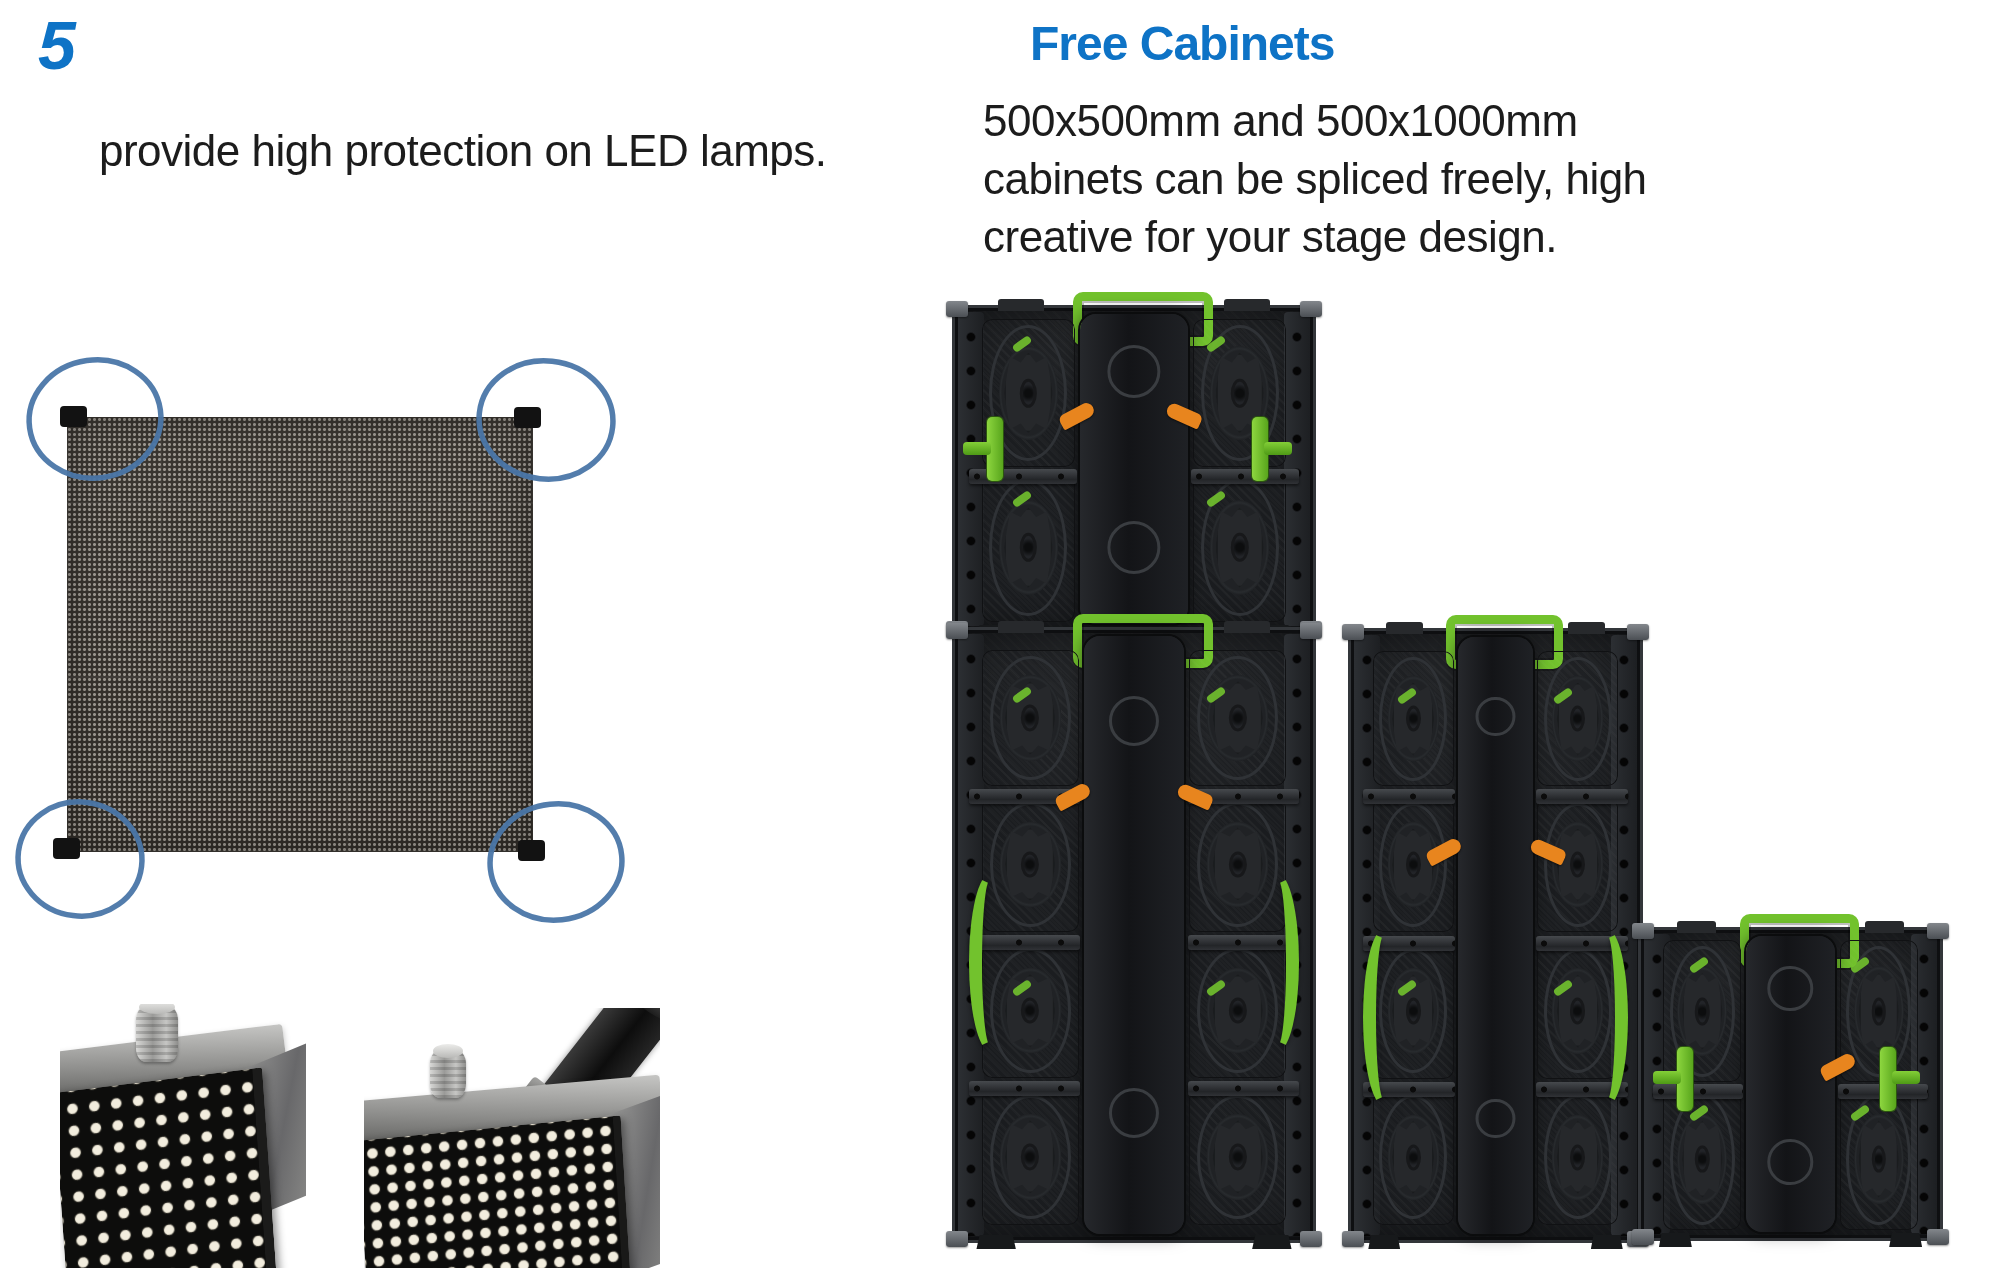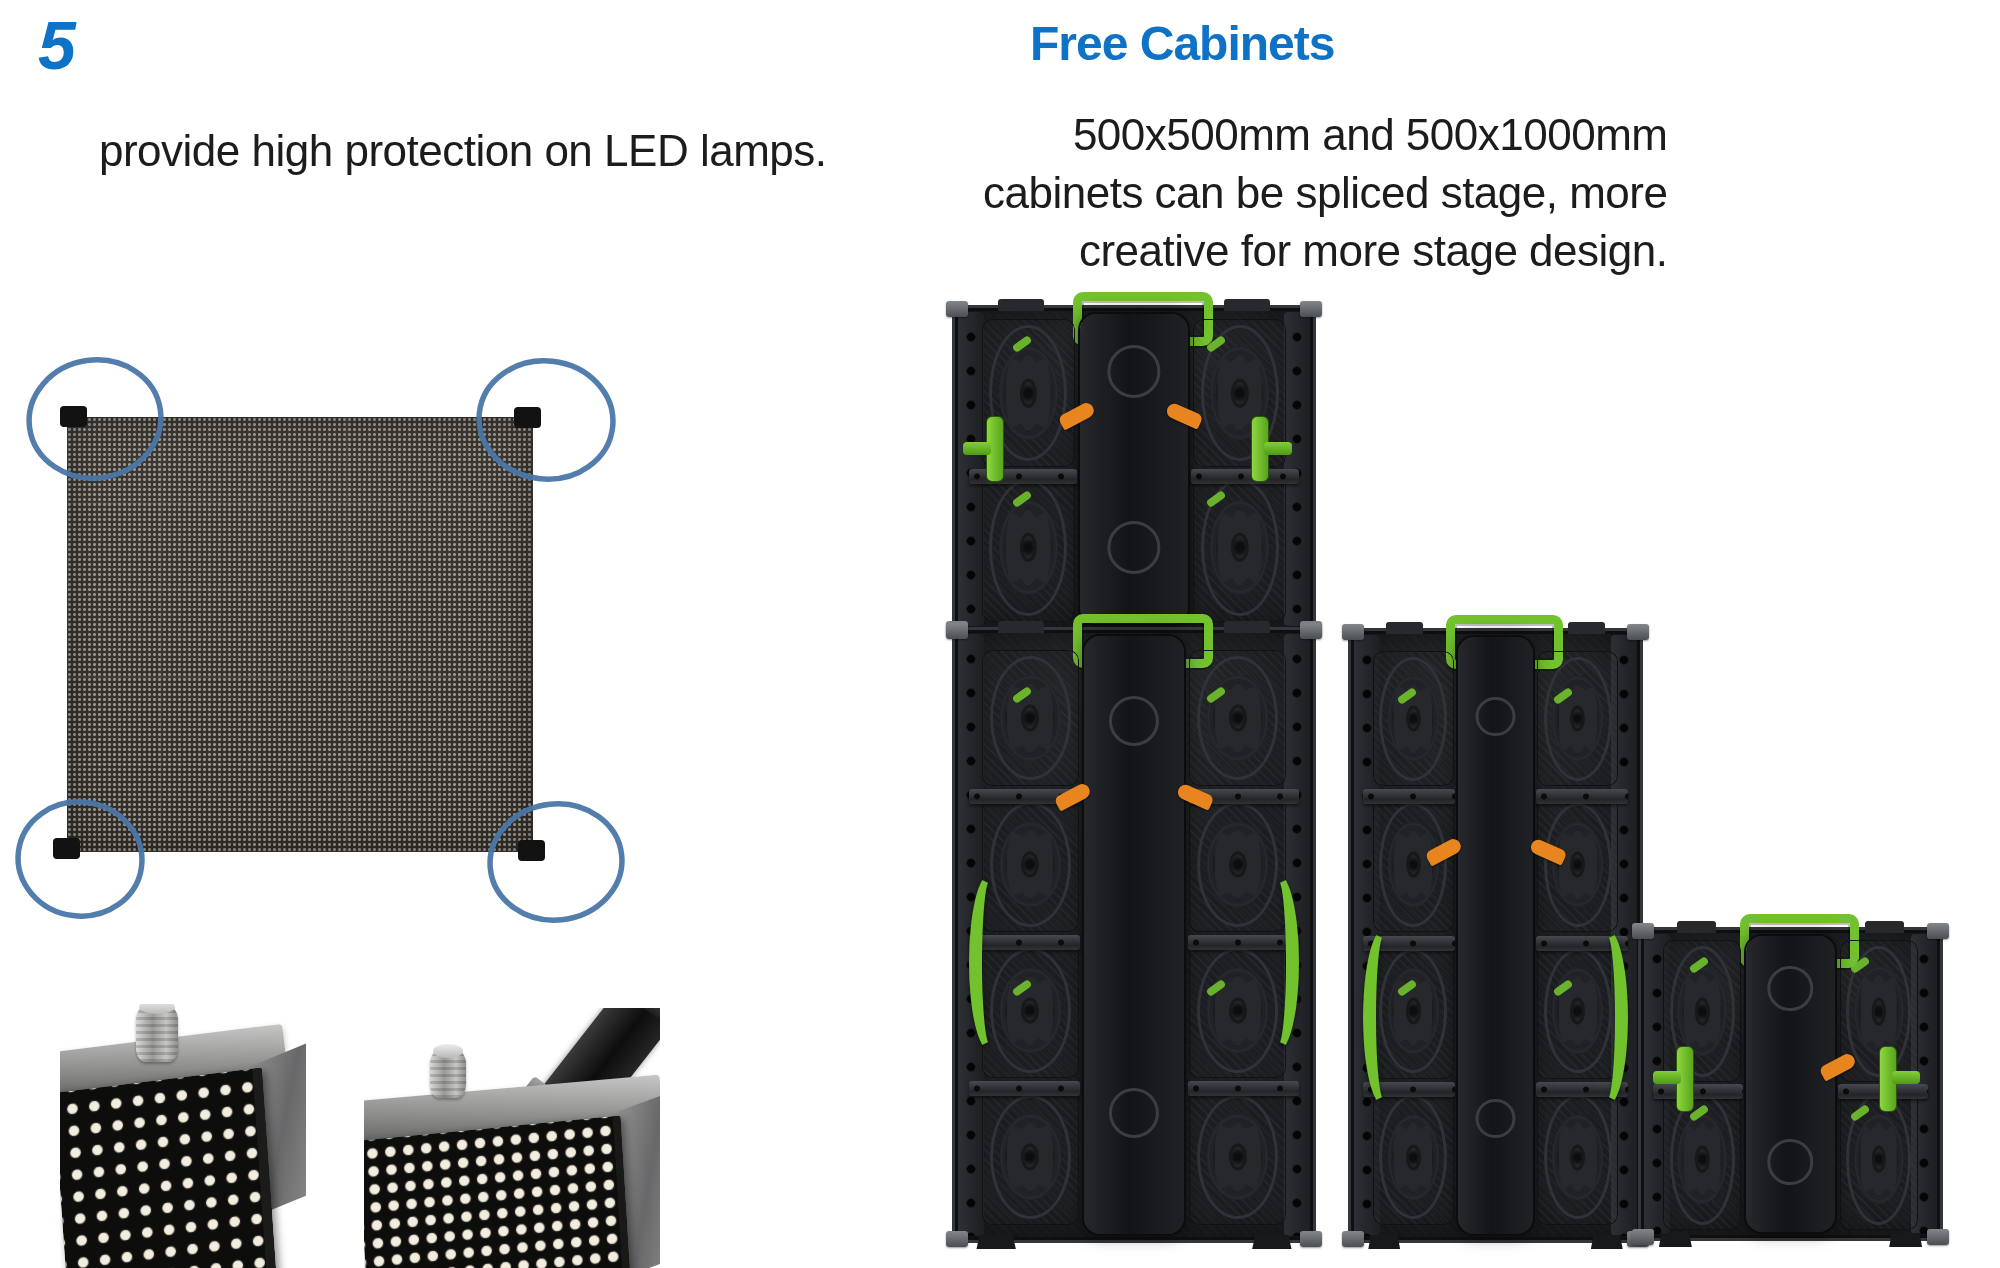--- a/index.html
+++ b/index.html
@@ -17,21 +17,21 @@
   
   .num5{position:absolute;left:38px;top:6px;
         font:italic 800 68px "Liberation Sans", sans-serif;color:var(--accent-blue);}
   .title-left{position:absolute;left:110px;top:24px;margin:0;
         font:700 48px "Liberation Sans", sans-serif;letter-spacing:-1.5px;color:var(--accent-blue);}
   .title-right{position:absolute;left:1030px;top:16px;margin:0;
         font:700 48px "Liberation Sans", sans-serif;letter-spacing:-1px;color:var(--accent-blue);}
   .para{position:absolute;font:400 44px "Liberation Sans", sans-serif;
         letter-spacing:-0.5px;line-height:58px;color:var(--text-ink);white-space:nowrap;}
   .para-left{left:99px;top:122px;}
-  .para-right{left:983px;top:106px;text-align:right;}
+  .para-right{left:983px;top:92px;}
 
   
   .led-panel{position:absolute;left:67px;top:417px;width:466px;height:435px;
       background-color:#37332e;
       background-image:
         radial-gradient(circle at 2.5px 2.5px, rgba(238,233,223,.55) 1.1px, transparent 1.9px),
         repeating-linear-gradient(0deg, rgba(255,255,255,.05) 0 2px, transparent 2px 87px),
         repeating-linear-gradient(90deg, rgba(255,255,255,.04) 0 2px, transparent 2px 93px),
         linear-gradient(180deg,#3b3732,#322e29);
       background-size:5px 5px,auto,auto,auto;
@@ -171,22 +171,22 @@
     <div class="cylbase"></div>
     <div class="metal-top mtop2"></div>
     <div class="metal-side mside2"></div>
     <div class="pin pin2"></div>
     <div class="led-board board2"></div>
   </div>
 
   <h2 class="title-right">Free Cabinets</h2>
   <div class="para para-right">
     <div>500x500mm and 500x1000mm</div>
-    <div>cabinets can be spliced stage, more</div>
-    <div>creative for more stage design.</div>
+    <div>cabinets can be spliced freely, high</div>
+    <div>creative for your stage design.</div>
   </div>
 
   <div id="cabA" class="cabinet" style="left:952px;top:305px;width:358px;height:322px;">
       <div class="rail l"></div>
       <div class="rail r"></div>
       <div class="lug" style="left: -9px; top: -7px;"></div>
       <div class="lug" style="right: -9px; top: -7px;"></div>
       <div class="lug" style="left: -9px; bottom: -7px;"></div>
       <div class="lug" style="right: -9px; bottom: -7px;"></div>
       <div class="mblock" style="left: 12%;"></div>

